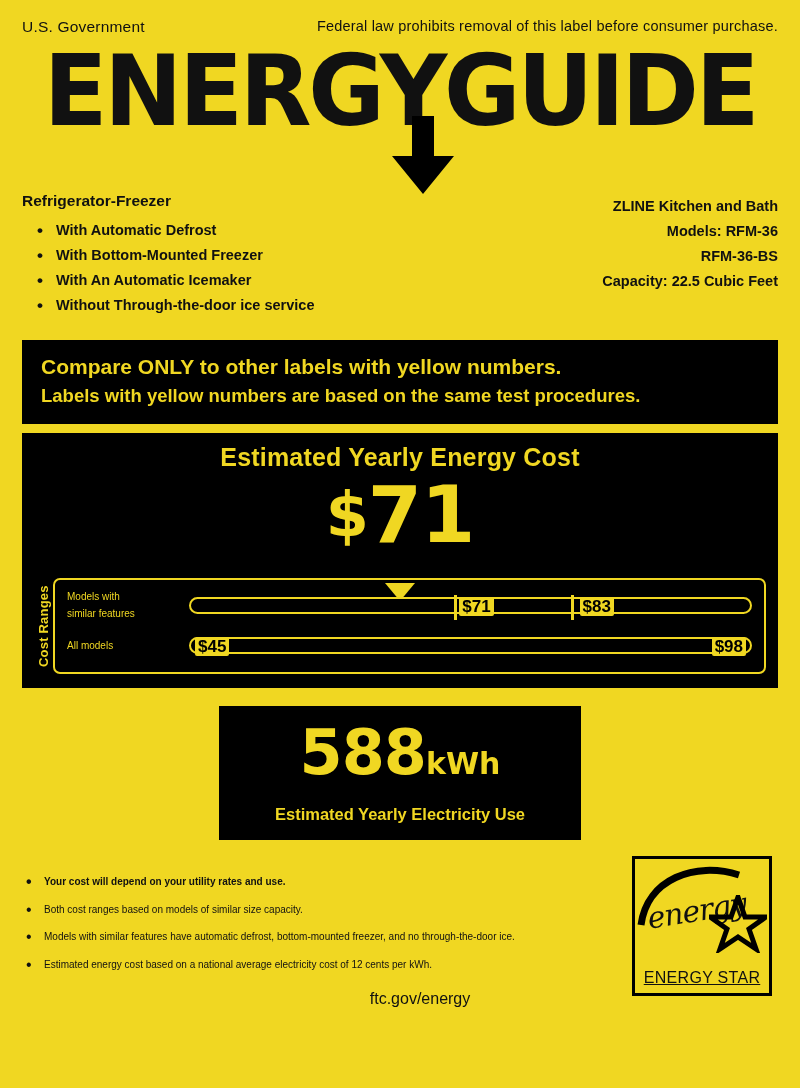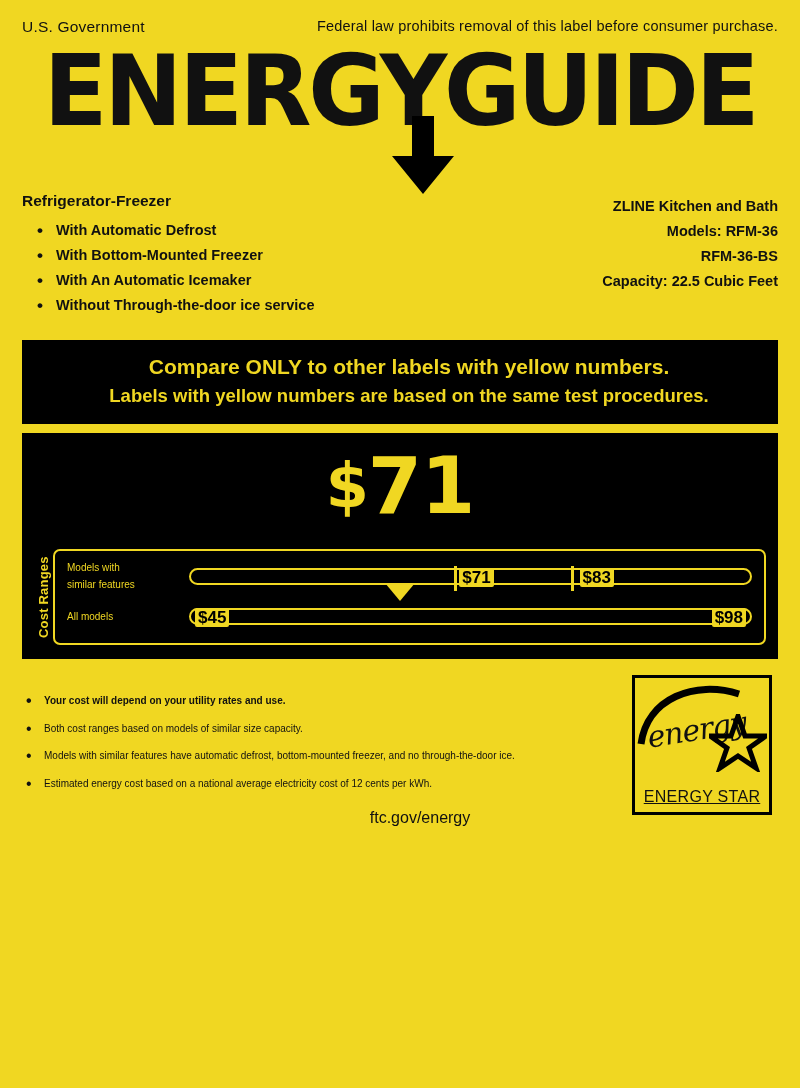--- a/index.html
+++ b/index.html
@@ -92,22 +92,22 @@
     font-weight: bold;
     line-height: 25px;
     padding-top: 2px;
   }
 
   
   .compare {
     background: #000;
     color: #f0d722;
     margin-top: 14px;
-    padding: 12px 10px 14px 28px;
-    text-align: center;
+    padding: 12px 10px 14px 19px;
+    text-align: left;
     font-weight: bold;
   }
   .compare .l1 { font-size: 21px; line-height: 30px; }
   .compare .l2 { font-size: 18.5px; line-height: 28px; }
 
   
   .costbox {
     background: #000;
     color: #f0d722;
     margin-top: 9px;
@@ -315,20 +315,21 @@
       <div>Capacity: 22.5 Cubic Feet</div>
     </div>
   </div>
 
   <div class="compare">
     <div class="l1">Compare ONLY to other labels with yellow numbers.</div>
     <div class="l2">Labels with yellow numbers are based on the same test procedures.</div>
   </div>
 
   <div class="costbox">
+    <div class="heading">Estimated Yearly Energy Cost</div>
     <div class="bigcost">
       <span class="dollar">$</span><span>71</span>
     </div>
     <div class="marker">
       <svg width="30" height="18" viewBox="0 0 30 18">
           <polygon points="0,0 30,0 15,18" fill="#f0d722"></polygon>
         </svg>
     </div>
 
     <div class="ranges">
@@ -355,20 +356,28 @@
           <div class="bar">
             <div class="val" style="left:4px">$45</div>
             <div class="val" style="right:4px">$98</div>
           </div>
         </div>
 
       </div>
     </div>
   </div>
 
+  <div class="kwhwrap">
+    <div class="kwhbox">
+      <div class="num">
+        <span>588</span><span class="unit">kWh</span>
+      </div>
+      <div class="cap">Estimated Yearly Electricity Use</div>
+    </div>
+  </div>
 
   <div class="bottom">
     <ul class="notes">
       <li class="bold">Your cost will depend on your utility rates and use.</li>
       <li>Both cost ranges based on models of similar size capacity.</li>
       <li>Models with similar features have automatic defrost, bottom-mounted freezer, and no through-the-door ice.</li>
       <li>Estimated energy cost based on a national average electricity cost of 12 cents per kWh.</li>
     </ul>
 
     <div class="estar">

